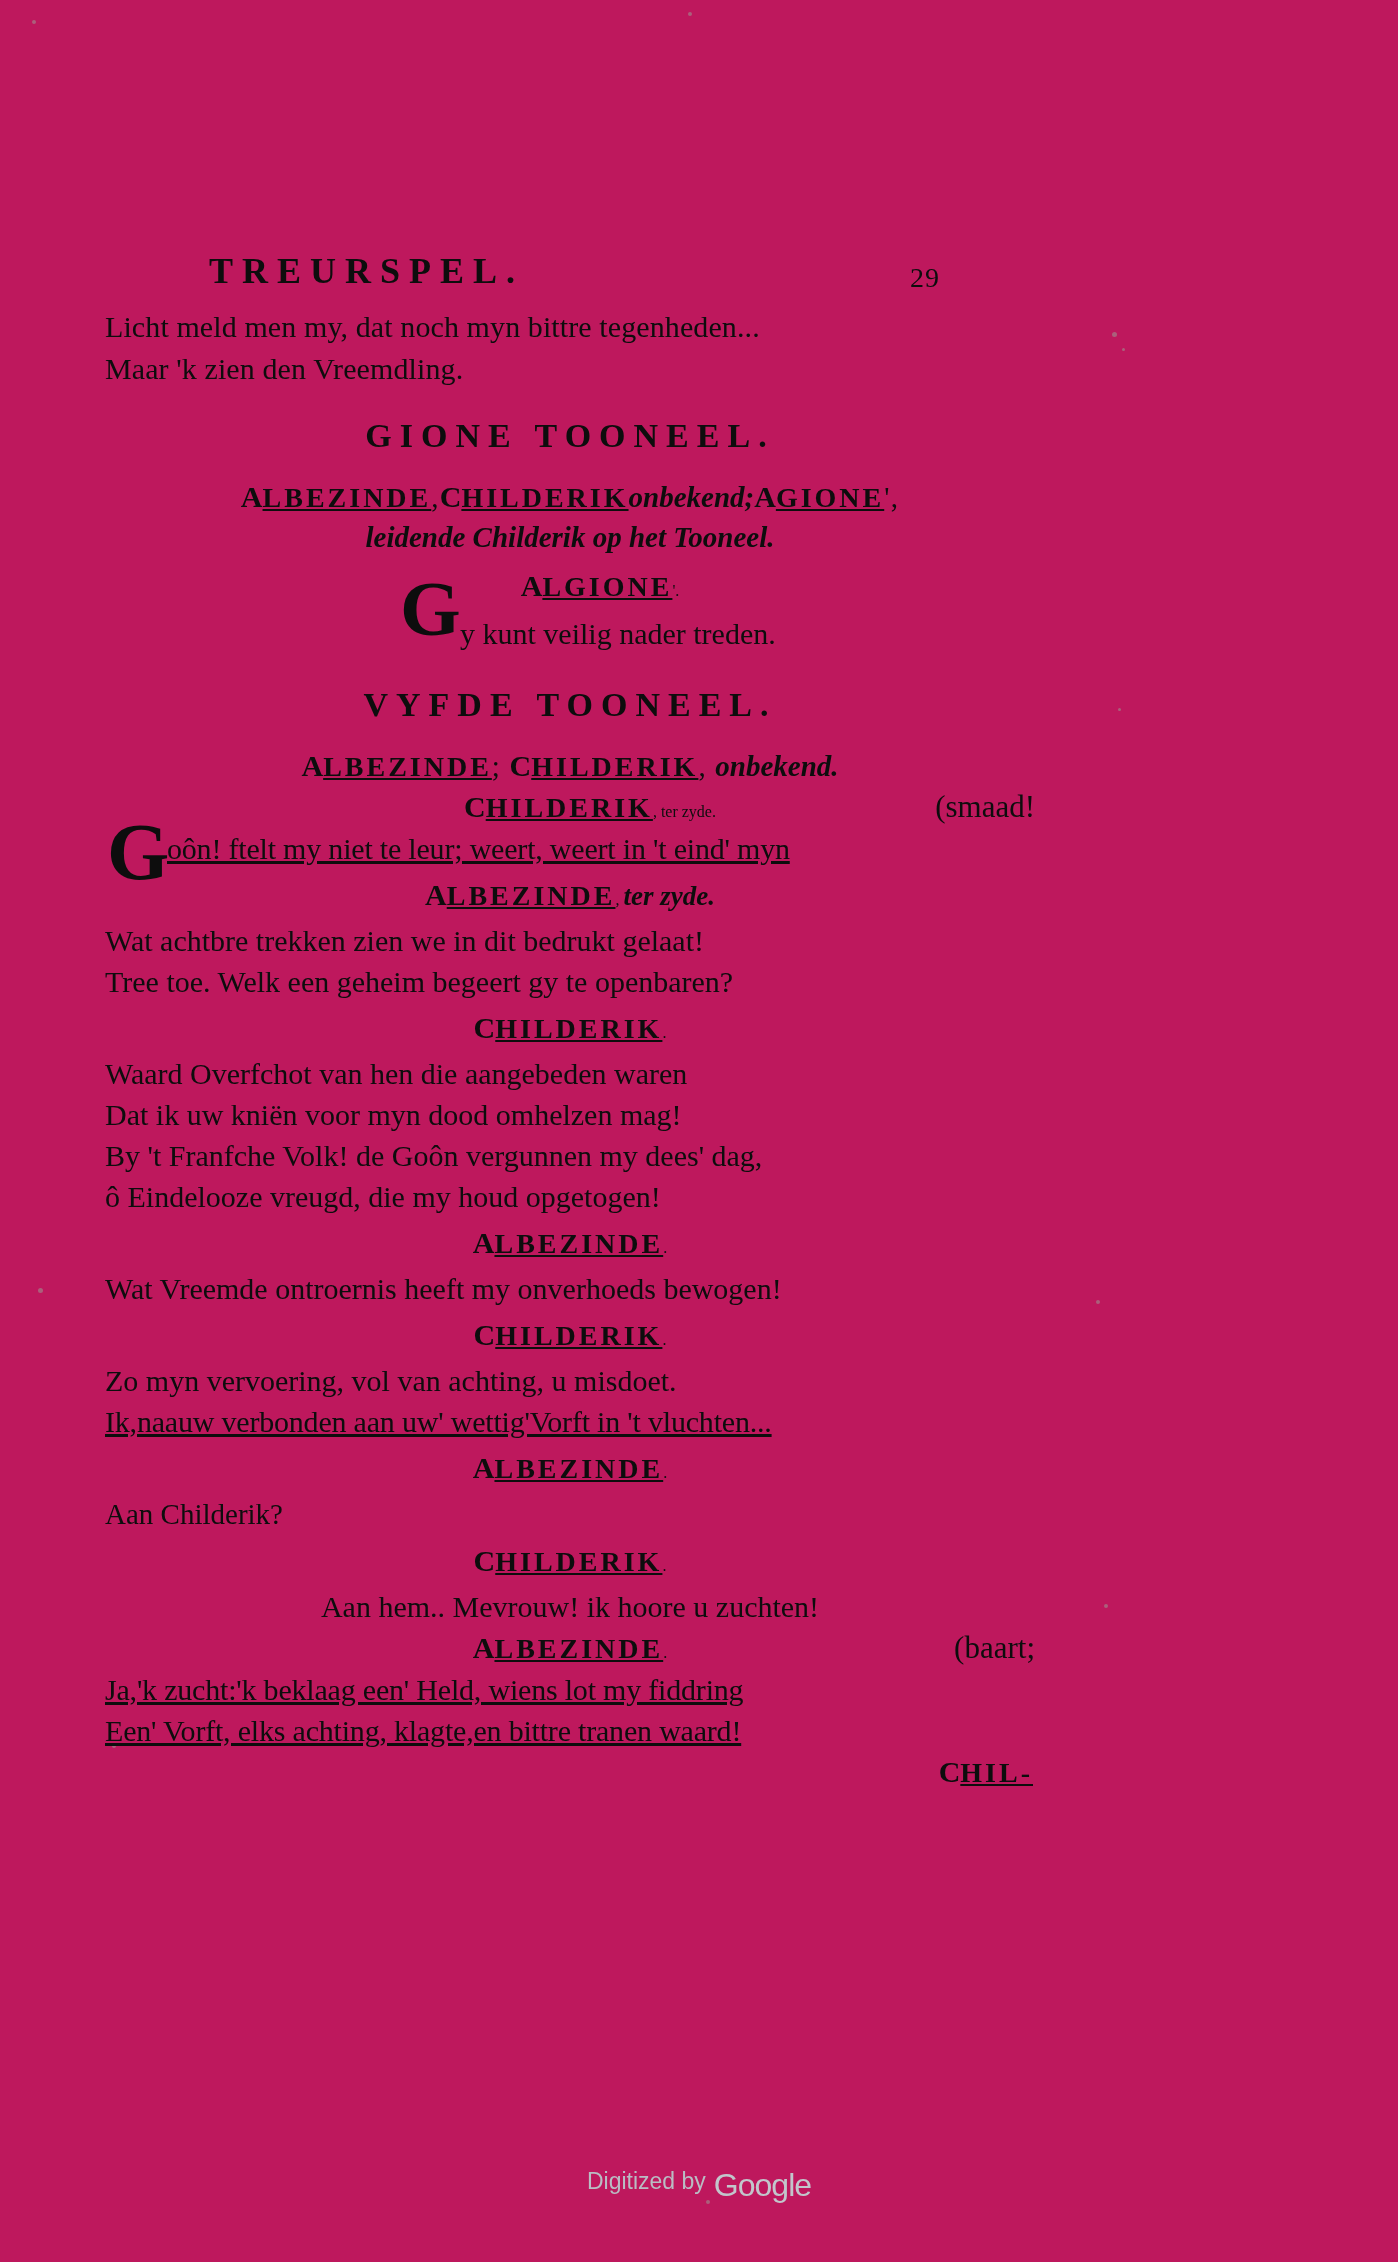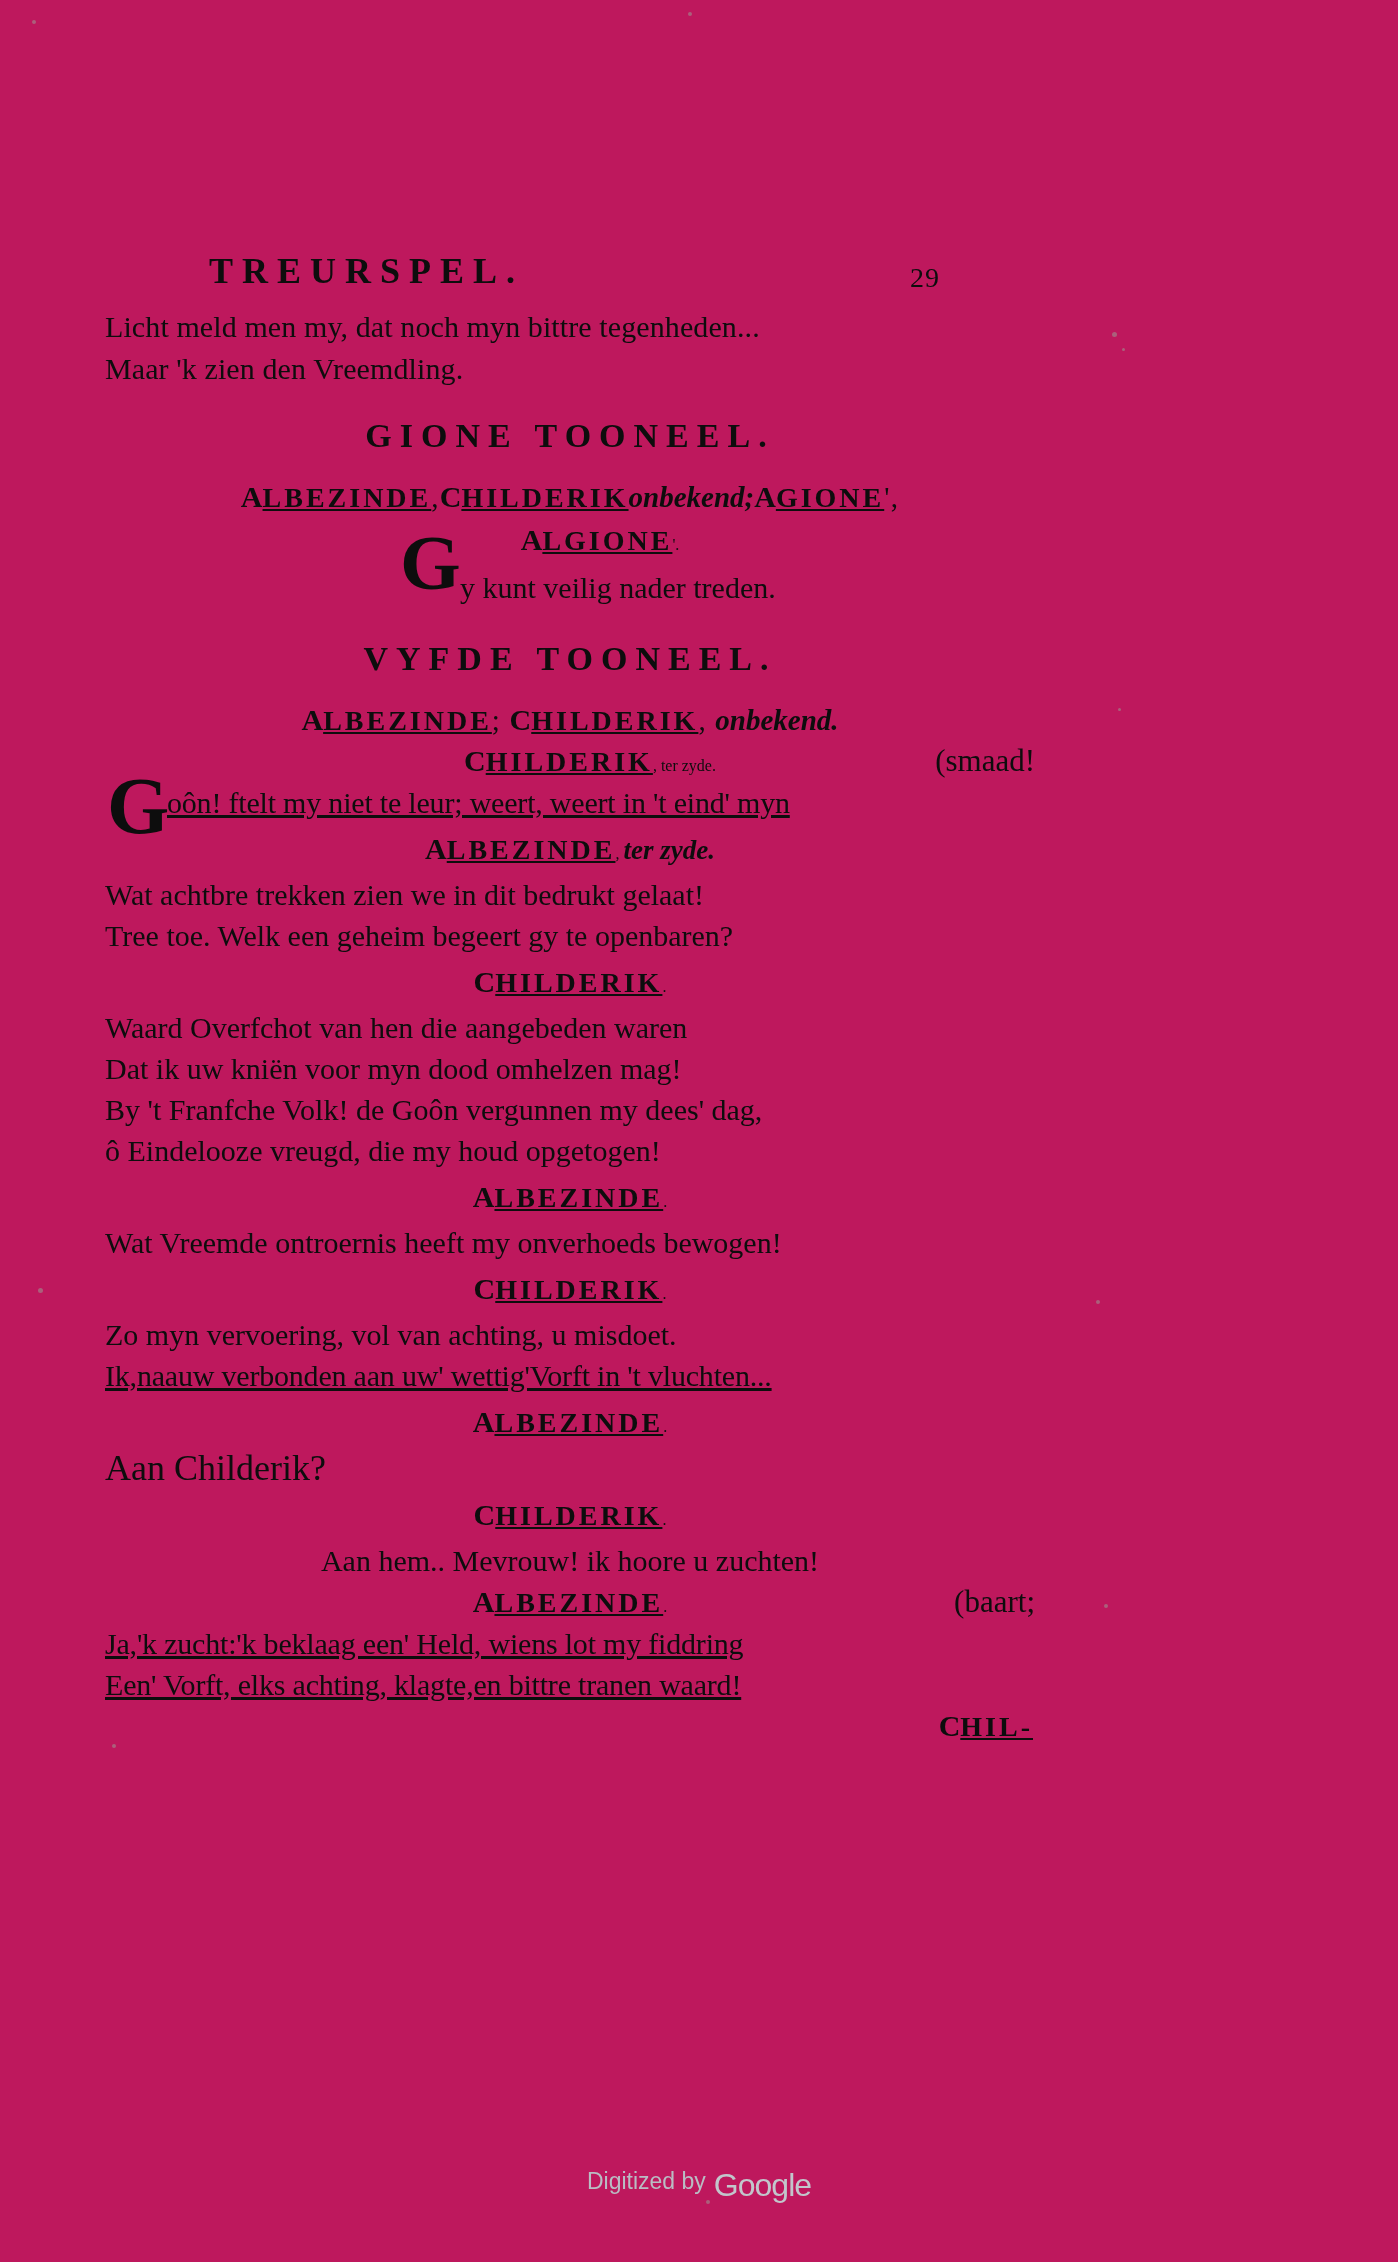--- a/index.html
+++ b/index.html
@@ -206,21 +206,21 @@
   
   .row-split {
     position: relative;
     height: 42px;
     line-height: 42px;
   }
   .row-split .left-verse {
     position: absolute;
     left: 0;
     top: 0;
-    font-size: 36px;
+    font-size: 29px;
   }
 
   
   #watermark {
     position: absolute;
     left: 0;
     right: 0;
     bottom: 58px;
     text-align: center;
     color: #b9bdc4;
@@ -261,20 +261,21 @@
 
     <div class="line">Licht meld men my, dat noch myn bittre tegenheden...</div>
     <div class="line">Maar 'k zien den Vreemdling.</div>
 
     <div class="scene-head">GIONE TOONEEL.</div>
 
     <div class="cast-line">
       <span class="sc-big">A</span><span class="sc">LBEZINDE</span><span>,</span><span class="sc-big">C</span><span class="sc">HILDERIK</span><span class="ital">onbekend;</span><span class="sc-big">A</span><span class="sc">GIONE</span><span>',</span>
     </div>
 
+    <div class="cast-sub">leidende Childerik op het Tooneel.</div>
 
     <div id="algione-group">
       <span class="dropcap">G</span>
       <div class="spk">
         <span class="sc-big">A</span><span class="sc">LGIONE</span><span>'.</span>
       </div>
       <div class="verse">y kunt veilig nader treden.</div>
     </div>
 
     <div class="scene-head">

